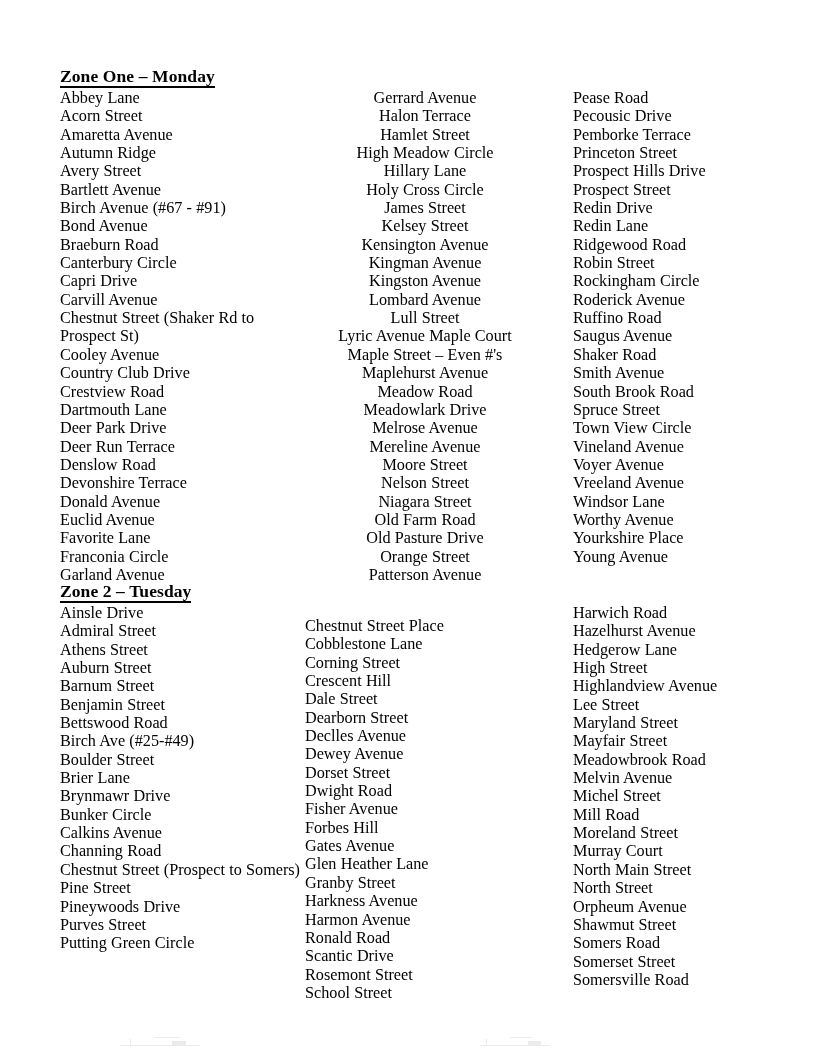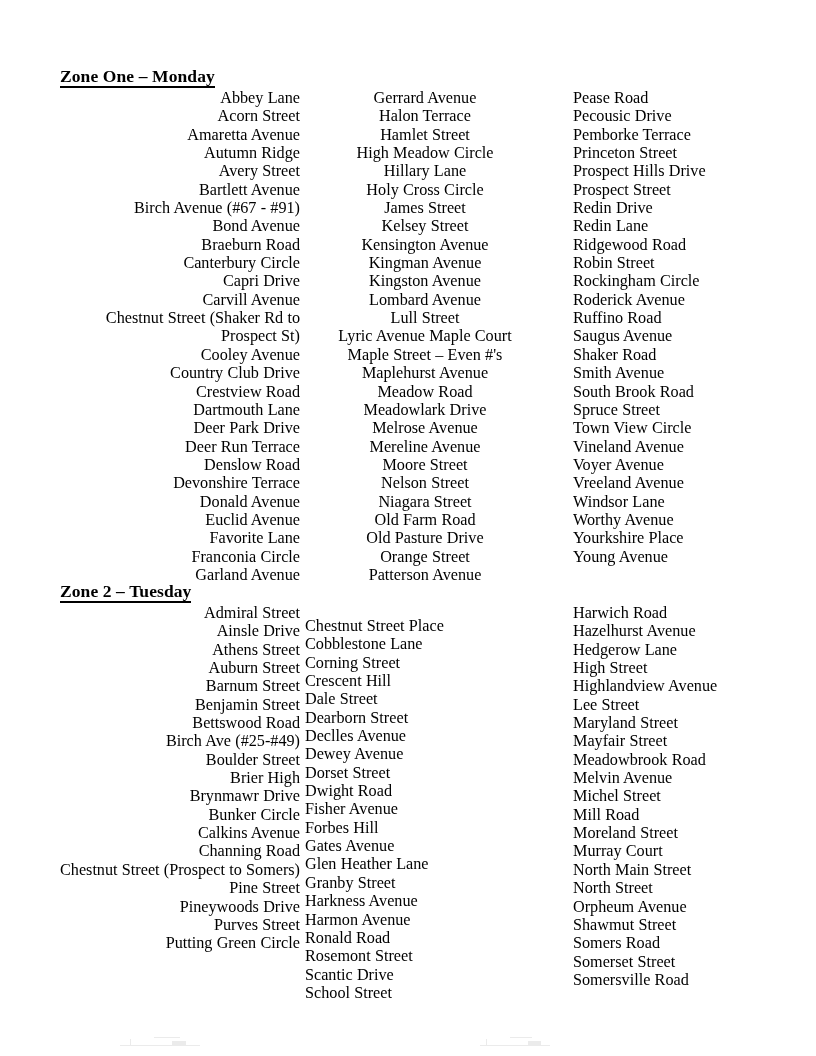--- a/index.html
+++ b/index.html
@@ -51,21 +51,21 @@
     position: relative;
     width: 700px;
   }
 
   .col {
     position: absolute;
     top: 0;
     font-size: 16.2px;
     line-height: 18.35px;
   }
-  .col-1 { left: 0px;   width: 240px; text-align: right; }
+  .col-1 { left: 0px;   width: 240px; }
   .col-2 { left: 245px; width: 240px; }
   .col-3 { left: 513px; width: 245px; }
 
   
   #zone-one-col-1 { top: 0px; }
   #zone-one-col-2 { top: 0px; text-align: center; }
   #zone-one-col-3 { top: 0px; }
 
   .street-list {
     list-style: none;
@@ -196,30 +196,30 @@
       </div>
     </div>
   </div>
 
   <div class="section" id="section-zone-two">
     <div class="section-heading">Zone 2 – Tuesday</div>
 
     <div class="columns" style="min-height: 1px;">
       <div class="col col-1" id="zone-two-col-1">
         <ul class="street-list">
+            <li>Ainsle Drive</li>
             <li>Admiral Street</li>
-            <li>Ainsle Drive</li>
             <li>Athens Street</li>
             <li>Auburn Street</li>
             <li>Barnum Street</li>
             <li>Benjamin Street</li>
             <li>Bettswood Road</li>
             <li>Birch Ave (#25-#49)</li>
             <li>Boulder Street</li>
-            <li>Brier High</li>
+            <li>Brier Lane</li>
             <li>Brynmawr Drive</li>
             <li>Bunker Circle</li>
             <li>Calkins Avenue</li>
             <li>Channing Road</li>
             <li>Chestnut Street (Prospect to Somers)</li>
             <li>Pine Street</li>
             <li>Pineywoods Drive</li>
             <li>Purves Street</li>
             <li>Putting Green Circle</li>
           </ul>
@@ -237,22 +237,22 @@
             <li>Dorset Street</li>
             <li>Dwight Road</li>
             <li>Fisher Avenue</li>
             <li>Forbes Hill</li>
             <li>Gates Avenue</li>
             <li>Glen Heather Lane</li>
             <li>Granby Street</li>
             <li>Harkness Avenue</li>
             <li>Harmon Avenue</li>
             <li>Ronald Road</li>
+            <li>Scantic Drive</li>
             <li>Rosemont Street</li>
-            <li>Scantic Drive</li>
             <li>School Street</li>
           </ul>
       </div>
       <div class="col col-3" id="zone-two-col-3" style="top: 0px;">
         <ul class="street-list">
             <li>Harwich Road</li>
             <li>Hazelhurst Avenue</li>
             <li>Hedgerow Lane</li>
             <li>High Street</li>
             <li>Highlandview Avenue</li>

